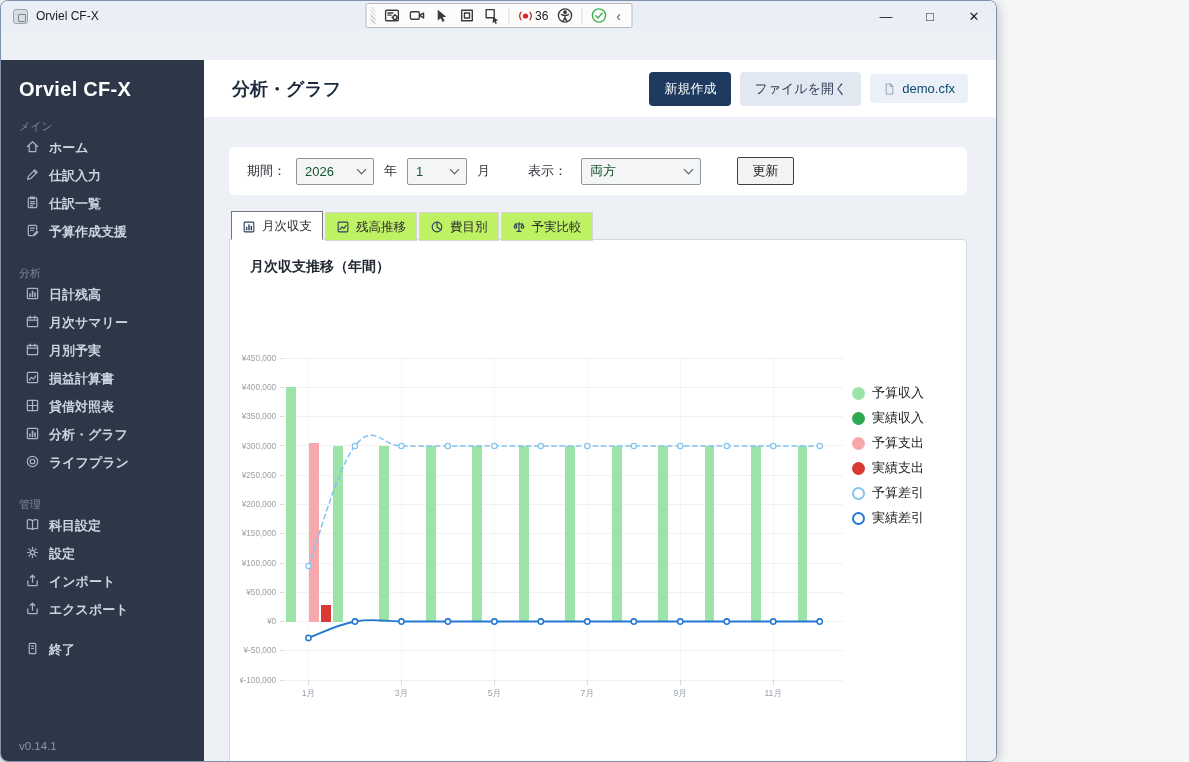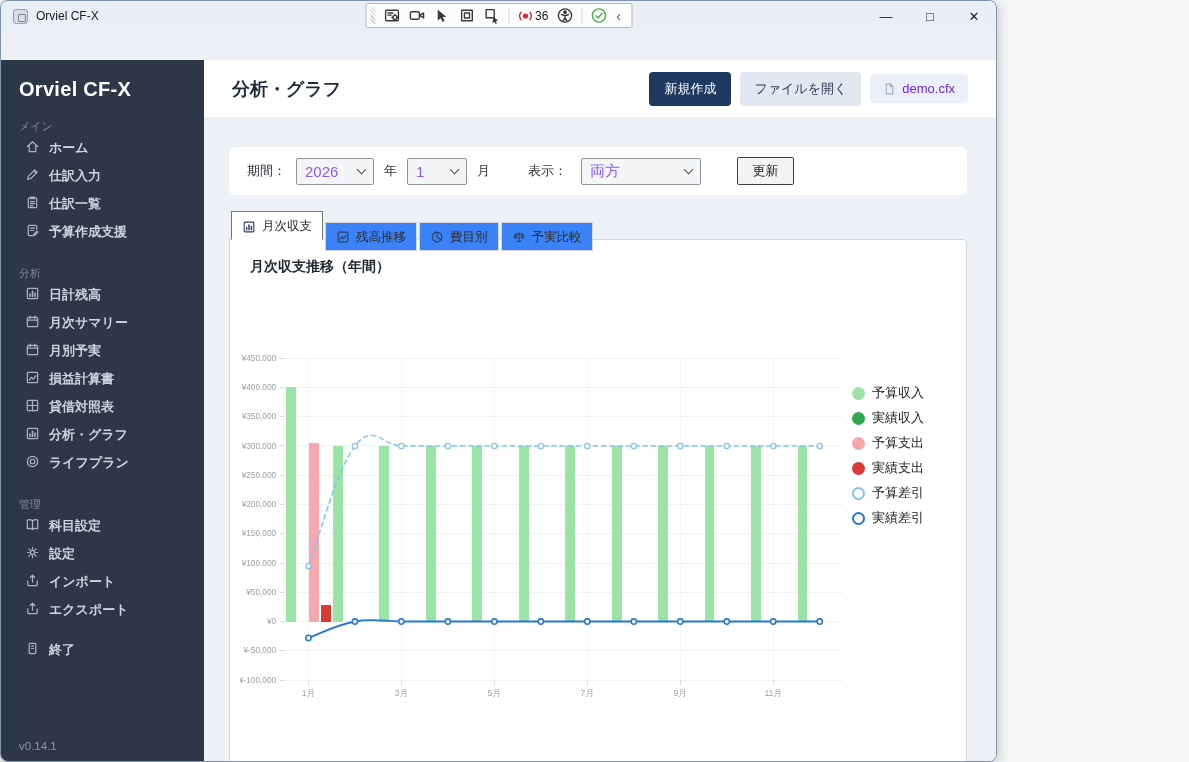--- a/index.html
+++ b/index.html
@@ -32,38 +32,38 @@
   .side-item .ic{width:15px;height:15px;color:#aab4c2;flex:0 0 auto;}
   .side-item.exit{margin-top:12px;}
   .sb-version{position:absolute;bottom:9px;left:18px;font-size:11.5px;color:#8a94a6;}
   .main{flex:1;display:flex;flex-direction:column;min-width:0;background:#edf1f6;}
   
   .main-header{height:57px;background:#fff;display:flex;align-items:center;padding:0 28px;flex:0 0 auto;}
   .page-title{font-size:18px;font-weight:700;color:#1b2a3d;}
   .hdr-actions{margin-left:auto;display:flex;align-items:center;gap:9px;}
   .btn-primary{background:#1f3a61;color:#fff;font-size:13px;padding:8px 15px;border-radius:4px;border:none;cursor:pointer;font-family:inherit;}
   .btn-secondary{background:#e2e8f2;color:#2b3c55;font-size:13px;padding:8px 14px;border-radius:4px;border:none;cursor:pointer;font-family:inherit;}
-  .file-chip{background:#ebeff7;color:#6d28d9;font-size:13px;padding:7px 13px;border-radius:4px;display:flex;align-items:center;gap:6px;cursor:pointer;}
+  .file-chip{background:#ebeff7;color:#0c4a6e;font-size:13px;padding:7px 13px;border-radius:4px;display:flex;align-items:center;gap:6px;cursor:pointer;}
   .file-chip .ic{width:13px;height:14px;color:#9aa7bd;}
   
   .content{flex:1;padding:30px 29px 0 25px;min-height:0;}
   .filter-card{background:#fff;border-radius:6px;height:48px;display:flex;align-items:center;padding:12px 18px;gap:10px;}
   .f-label{font-size:13px;color:#30343a;}
   .select{height:27px;background:#f4f5f7;border:1px solid #8f959d;border-radius:2px;display:flex;align-items:center;
-    justify-content:space-between;padding:0 8px;font-size:15px;color:#8b5cf6;cursor:pointer;}
+    justify-content:space-between;padding:0 8px;font-size:13px;color:#14532d;cursor:pointer;}
   .select .chev{width:7px;height:7px;border-right:1.3px solid #555;border-bottom:1.3px solid #555;transform:rotate(45deg);margin-top:-4px;margin-left:10px;}
   .sel-year{width:78px;}
   .sel-month{width:60px;}
   .sel-display{width:120px;margin-left:4px;}
   .gap-lg{width:18px;}
   .btn-update{height:28px;min-width:57px;background:#f3f3f3;border:1px solid #3c4043;border-radius:2px;font-size:13px;color:#1c1c1c;cursor:pointer;margin-left:26px;font-family:inherit;}
   
   .tabs{display:flex;margin-top:16px;position:relative;z-index:2;padding-left:2px;}
-  .tab{display:flex;align-items:center;gap:6px;padding:5px 10px 4px;font-size:12.5px;color:#2c2c2c;background:#3b82f6;
-    border:1px solid #d6d6d6;margin-right:2px;cursor:pointer;position:relative;top:11px;}
+  .tab{display:flex;align-items:center;gap:6px;padding:5px 10px 4px;font-size:12.5px;color:#2c2c2c;background:#bef264;
+    border:1px solid #d6d6d6;margin-right:2px;cursor:pointer;position:relative;top:1px;}
   .tab .ic{width:14px;height:14px;color:#30415c;}
   .tab.active{background:#fff;border-color:#767676;border-bottom-color:#fff;top:0;padding-top:6px;z-index:3;}
   
   .chart-card{background:#fff;border:1px solid #d3d8de;border-radius:0 4px 4px 4px;padding:12px 10px 10px;margin-top:-1px;position:relative;z-index:1;}
   .chart-title{font-size:14px;font-weight:700;color:#1f2630;margin:6px 0 10px 10px;}
   .chart-row{display:flex;align-items:flex-start;}
   .legend{width:104px;display:flex;flex-direction:column;gap:7px;margin-top:98px;flex:0 0 auto;}
   .legend-item{display:flex;align-items:center;gap:7px;font-size:13px;color:#222;}
   .swatch{width:13px;height:13px;border-radius:50%;flex:0 0 auto;}
   .swatch.open{width:13px;height:13px;background:#fff;border:2.5px solid;}

